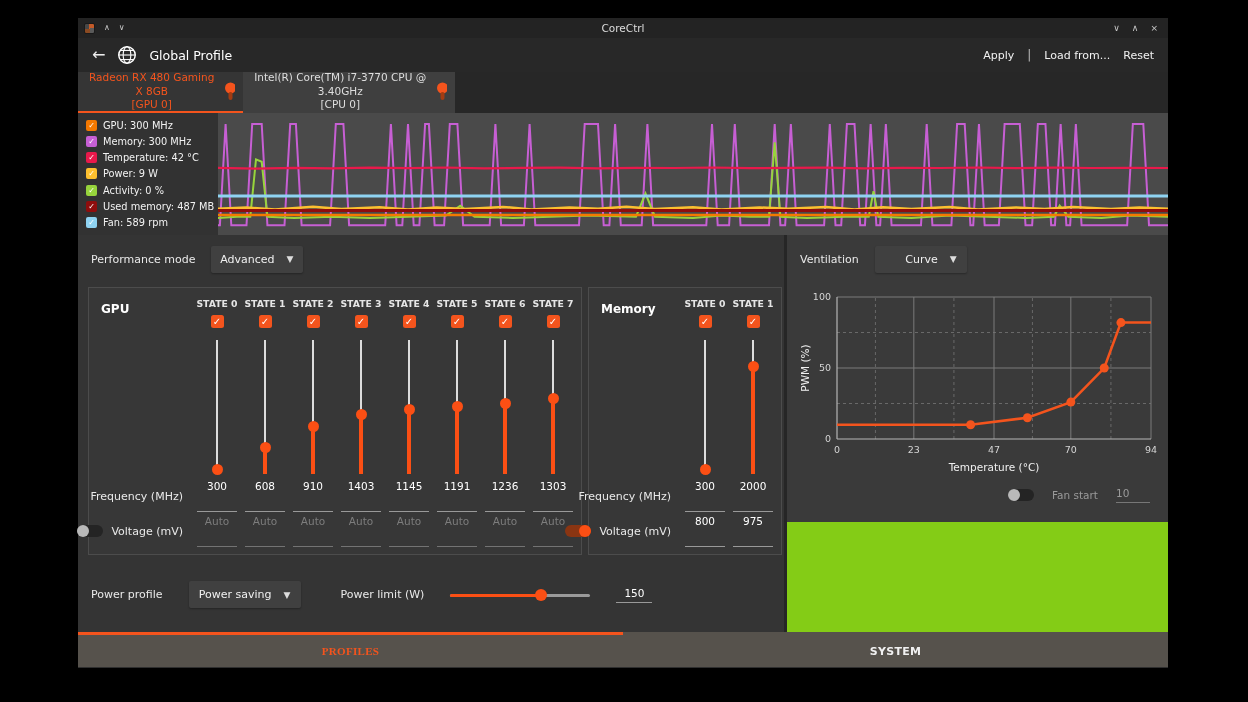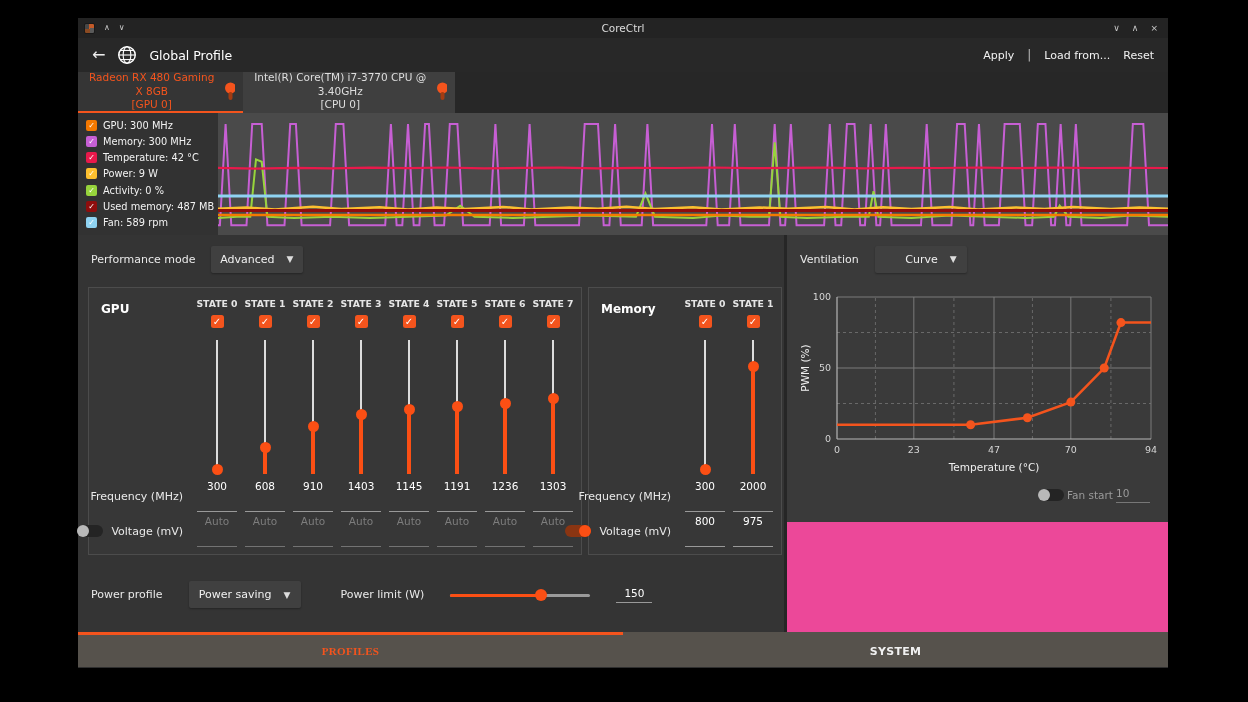--- a/index.html
+++ b/index.html
@@ -35,21 +35,21 @@
   .monitor{height:122px;display:flex;}
   .legend{width:140px;background:#323232;padding:7px 6px 7px 8px;display:flex;flex-direction:column;justify-content:space-between;}
   .legend-item{display:flex;align-items:center;gap:6px;font-size:9.8px;color:#f2f2f2;white-space:nowrap;}
   .legend-cb{width:11px;height:11px;min-width:11px;border-radius:2px;color:#fff;font-size:8px;line-height:11px;text-align:center;font-weight:bold;}
   #monitor-svg{flex:1;background:#4a4a4a;display:block;}
 
   
   .content{display:flex;height:397px;}
   .left{width:706px;background:#343434;display:flex;flex-direction:column;}
   .divider-v{width:3px;background:#262626;}
-  .right{flex:1;display:flex;flex-direction:column;background:#ec4899;}
+  .right{flex:1;display:flex;flex-direction:column;background:#84cc16;}
   .right-top{height:287px;background:#3a3a3a;}
 
   .ctl-row{height:48px;display:flex;align-items:center;gap:16px;padding:0 13px;font-size:11px;color:#e9e9e9;}
   .dropdown{background:#404040;border-radius:2px;height:27px;display:flex;align-items:center;justify-content:flex-end;
     padding:0 10px;font-size:11px;color:#f0f0f0;gap:12px;box-shadow:0 1px 2px rgba(0,0,0,.3);}
   .dd-advanced{width:92px;} .dd-curve{width:92px;} .dd-power{width:112px;}
   .dd-arrow{font-size:9px;color:#ddd;}
 
   .panels{display:flex;gap:6px;padding:4px 0 0 10px;}
   .panel{border:1px solid #4c4c4c;background:#373737;padding:4px;}
@@ -74,21 +74,21 @@
   .toggle.on .knob{left:14px;background:#fb4f14;}
 
   .power-row{display:flex;align-items:center;gap:26px;padding:26px 0 0 13px;font-size:11px;color:#e9e9e9;}
   .hslider{width:140px;height:12px;position:relative;}
   .htrack{position:absolute;left:0;right:0;top:5px;height:3px;background:#9a9a9a;border-radius:2px;}
   .hfill{position:absolute;left:0;top:5px;height:3px;background:#fb4f14;border-radius:2px;}
   .hhandle{position:absolute;top:0;width:12px;height:12px;border-radius:50%;background:#fb4f14;}
   .limit-value{width:36px;text-align:center;font-size:10.5px;color:#fff;border-bottom:1px solid #999;padding-bottom:3px;}
 
   #fan-svg{display:block;margin:2px 0 0 10px;}
-  .fan-start-row{display:flex;justify-content:flex-end;align-items:center;gap:3px;padding:6px 18px 0 0;font-size:10.5px;color:#9a9a9a;}
+  .fan-start-row{display:flex;justify-content:flex-end;align-items:center;gap:18px;padding:6px 18px 0 0;font-size:10.5px;color:#9a9a9a;}
   .fan-start-value{width:34px;text-align:left;font-size:10.5px;color:#9a9a9a;border-bottom:1px solid #777;padding-bottom:3px;}
 
   .bottom-tabs{height:35px;display:flex;background:#56524c;font-size:11px;font-weight:bold;letter-spacing:.3px;}
   .btab{flex:1;display:flex;align-items:center;justify-content:center;border-top:3px solid transparent;color:#f0f0f0;}
   .btab.active{color:#f4541d;border-top-color:#f4541d;font-family:Liberation Serif, serif;}
 </style>
 </head>
 <body>
 
 <div class="window">

